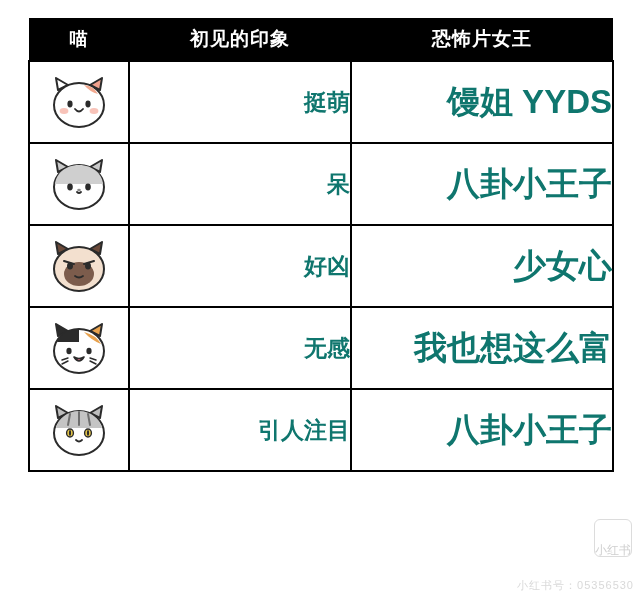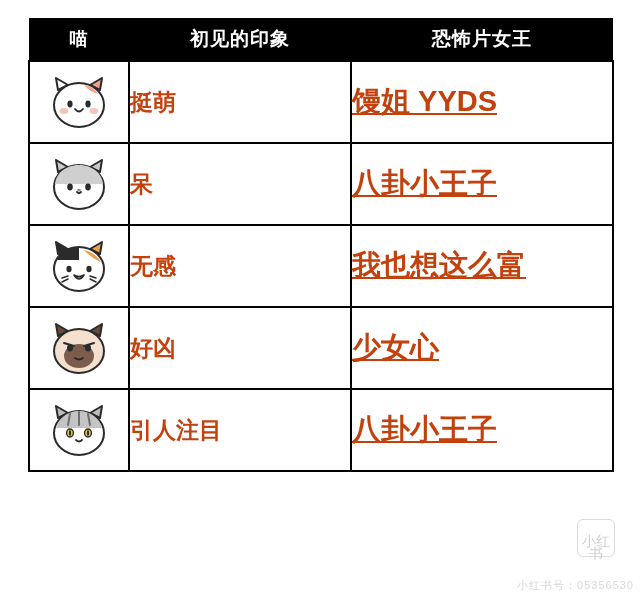--- a/index.html
+++ b/index.html
@@ -39,59 +39,59 @@
     text-align: center;
     vertical-align: middle;
     letter-spacing: 1px;
   }
   thead th.head-cat { font-size: 18px; }
 
   tbody td {
     border: 2px solid #000000;
     height: 80px;
     padding: 0;
-    text-align: left;
+    text-align: right;
     vertical-align: middle;
     font-size: 23px;
     font-weight: bold;
-    color: #c2410c;
+    color: #0f766e;
     background: #ffffff;
   }
   tbody td.cell-avatar {
     padding: 0;
   }
   tbody td.cell-first { font-size: 23px; }
-  tbody td.cell-now { font-size: 29px; text-decoration: underline; }
+  tbody td.cell-now { font-size: 33px; }
 
   .avatar-wrap {
     display: flex;
     align-items: center;
     justify-content: center;
     height: 78px;
   }
   .cat {
     width: 62px;
     height: 56px;
     position: relative;
   }
   .cat svg { display: block; }
 
   .watermark {
     position: absolute;
-    right: 25px;
+    right: 8px;
     bottom: 42px;
     width: 38px;
     height: 38px;
     border: 1px solid #dcdcdc;
     border-radius: 6px;
     color: #cfcfcf;
-    font-size: 14px;
+    font-size: 12px;
     line-height: 12px;
     text-align: center;
-    padding-top: 15px;
+    padding-top: 24px;
     box-sizing: border-box;
     letter-spacing: 0;
   }
   .watermark-text {
     position: absolute;
     right: 6px;
     bottom: 6px;
     color: #d9d9d9;
     font-size: 11px;
     letter-spacing: 1px;
@@ -153,43 +153,20 @@
                 <ellipse cx="22" cy="31" rx="2.8" ry="3.4" fill="#2b2b2b"></ellipse>
                 <ellipse cx="40" cy="31" rx="2.8" ry="3.4" fill="#2b2b2b"></ellipse>
                 <path d="M29 36 q2 2 4 0" fill="none" stroke="#2b2b2b" stroke-width="1.8" stroke-linecap="round"></path>
                 <ellipse cx="31" cy="34" rx="1.8" ry="1.2" fill="#8a8a8a"></ellipse>
               </svg>
             </div>
           </div>
         </td>
         <td class="cell-first">呆</td>
         <td class="cell-now">八卦小王子</td>
-      </tr>
-
-      <tr>
-        <td class="cell-avatar">
-          <div class="avatar-wrap">
-            <div class="cat">
-              <svg viewBox="0 0 62 56" width="62" height="56">
-                <path d="M10 16 L8 4 L20 11 Z" fill="#2b2b2b" stroke="#2b2b2b" stroke-width="2" stroke-linejoin="round"></path>
-                <path d="M52 16 L54 4 L42 11 Z" fill="#e8a24d" stroke="#2b2b2b" stroke-width="2" stroke-linejoin="round"></path>
-                <ellipse cx="31" cy="31" rx="25" ry="22" fill="#ffffff" stroke="#2b2b2b" stroke-width="2"></ellipse>
-                <path d="M31 9 C20 9 12 15 9 22 L31 22 Z" fill="#2b2b2b"></path>
-                <path d="M36 12 q12 3 17 12 q-10 -4 -17 -12 Z" fill="#e8a24d"></path>
-                <ellipse cx="21" cy="31" rx="2.6" ry="3.2" fill="#2b2b2b"></ellipse>
-                <ellipse cx="41" cy="31" rx="2.6" ry="3.2" fill="#2b2b2b"></ellipse>
-                <path d="M26 37 q5 8 10 0 q-5 3 -10 0 Z" fill="#e8738a" stroke="#2b2b2b" stroke-width="1.6" stroke-linejoin="round"></path>
-                <path d="M14 40 L20 38 M14 44 L20 41" stroke="#2b2b2b" stroke-width="1.4" stroke-linecap="round"></path>
-                <path d="M48 40 L42 38 M48 44 L42 41" stroke="#2b2b2b" stroke-width="1.4" stroke-linecap="round"></path>
-              </svg>
-            </div>
-          </div>
-        </td>
-        <td class="cell-first">无感</td>
-        <td class="cell-now">我也想这么富</td>
       </tr>
 
       <tr>
         <td class="cell-avatar">
           <div class="avatar-wrap">
             <div class="cat">
               <svg viewBox="0 0 62 56" width="62" height="56">
                 <path d="M10 16 L8 4 L20 11 Z" fill="#6b4a3a" stroke="#2b2b2b" stroke-width="2" stroke-linejoin="round"></path>
                 <path d="M52 16 L54 4 L42 11 Z" fill="#6b4a3a" stroke="#2b2b2b" stroke-width="2" stroke-linejoin="round"></path>
                 <ellipse cx="31" cy="31" rx="25" ry="22" fill="#f3e0cf" stroke="#2b2b2b" stroke-width="2"></ellipse>
@@ -205,20 +182,43 @@
         </td>
         <td class="cell-first">好凶</td>
         <td class="cell-now">少女心</td>
       </tr>
 
       <tr>
         <td class="cell-avatar">
           <div class="avatar-wrap">
             <div class="cat">
               <svg viewBox="0 0 62 56" width="62" height="56">
+                <path d="M10 16 L8 4 L20 11 Z" fill="#2b2b2b" stroke="#2b2b2b" stroke-width="2" stroke-linejoin="round"></path>
+                <path d="M52 16 L54 4 L42 11 Z" fill="#e8a24d" stroke="#2b2b2b" stroke-width="2" stroke-linejoin="round"></path>
+                <ellipse cx="31" cy="31" rx="25" ry="22" fill="#ffffff" stroke="#2b2b2b" stroke-width="2"></ellipse>
+                <path d="M31 9 C20 9 12 15 9 22 L31 22 Z" fill="#2b2b2b"></path>
+                <path d="M36 12 q12 3 17 12 q-10 -4 -17 -12 Z" fill="#e8a24d"></path>
+                <ellipse cx="21" cy="31" rx="2.6" ry="3.2" fill="#2b2b2b"></ellipse>
+                <ellipse cx="41" cy="31" rx="2.6" ry="3.2" fill="#2b2b2b"></ellipse>
+                <path d="M26 37 q5 8 10 0 q-5 3 -10 0 Z" fill="#e8738a" stroke="#2b2b2b" stroke-width="1.6" stroke-linejoin="round"></path>
+                <path d="M14 40 L20 38 M14 44 L20 41" stroke="#2b2b2b" stroke-width="1.4" stroke-linecap="round"></path>
+                <path d="M48 40 L42 38 M48 44 L42 41" stroke="#2b2b2b" stroke-width="1.4" stroke-linecap="round"></path>
+              </svg>
+            </div>
+          </div>
+        </td>
+        <td class="cell-first">无感</td>
+        <td class="cell-now">我也想这么富</td>
+      </tr>
+
+      <tr>
+        <td class="cell-avatar">
+          <div class="avatar-wrap">
+            <div class="cat">
+              <svg viewBox="0 0 62 56" width="62" height="56">
                 <path d="M10 16 L8 4 L20 11 Z" fill="#bdbdbd" stroke="#2b2b2b" stroke-width="2" stroke-linejoin="round"></path>
                 <path d="M52 16 L54 4 L42 11 Z" fill="#bdbdbd" stroke="#2b2b2b" stroke-width="2" stroke-linejoin="round"></path>
                 <ellipse cx="31" cy="31" rx="25" ry="22" fill="#ffffff" stroke="#2b2b2b" stroke-width="2"></ellipse>
                 <path d="M31 9 C19 9 10 17 8 26 L54 26 C52 17 43 9 31 9 Z" fill="#c4c4c4"></path>
                 <path d="M22 12 L20 23 M31 10 L31 23 M40 12 L42 23" stroke="#6e6e6e" stroke-width="2" stroke-linecap="round"></path>
                 <ellipse cx="22" cy="31" rx="3.4" ry="4" fill="#e9c94a" stroke="#2b2b2b" stroke-width="1.4"></ellipse>
                 <ellipse cx="40" cy="31" rx="3.4" ry="4" fill="#e9c94a" stroke="#2b2b2b" stroke-width="1.4"></ellipse>
                 <ellipse cx="22" cy="31" rx="1.1" ry="3" fill="#2b2b2b"></ellipse>
                 <ellipse cx="40" cy="31" rx="1.1" ry="3" fill="#2b2b2b"></ellipse>
                 <path d="M28 38 q3 3 6 0" fill="none" stroke="#2b2b2b" stroke-width="1.8" stroke-linecap="round"></path>

